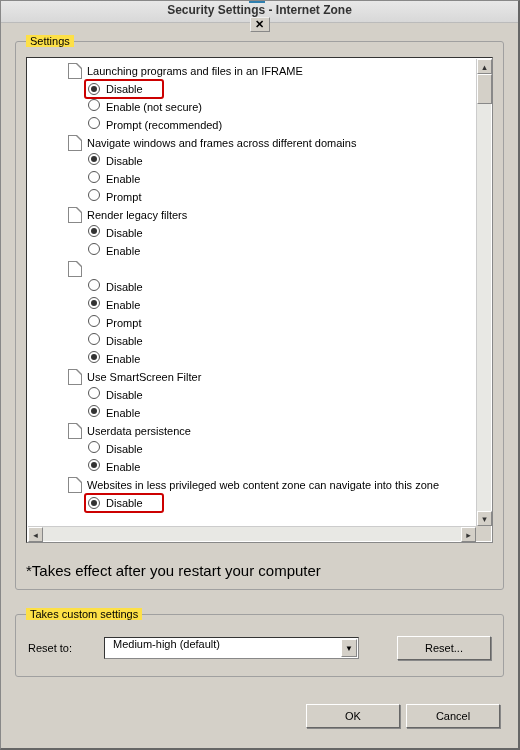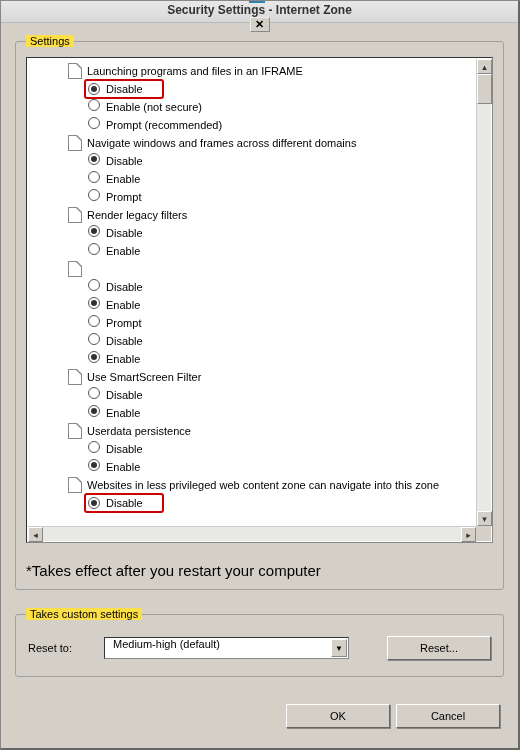--- a/index.html
+++ b/index.html
@@ -183,21 +183,21 @@
 .combo-btn {
   position: absolute; right: 1px; top: 1px;
   width: 16px; height: 18px;
   background: #d4d0c8;
   border: 1px solid #888;
   border-top-color: #fff; border-left-color: #fff;
   display: flex; align-items: center; justify-content: center;
   font-size: 8px;
 }
 .btn {
-  width: 104px; height: 24px;
+  width: 94px; height: 24px;
   background: #d4d0c8;
   border: 1px solid #666;
   border-top-color: #fff; border-left-color: #fff;
   box-shadow: 1px 1px 0 #888;
   font-size: 11px;
   cursor: pointer;
 }
 .footer {
   position: absolute;
   bottom: 20px; right: 18px;

